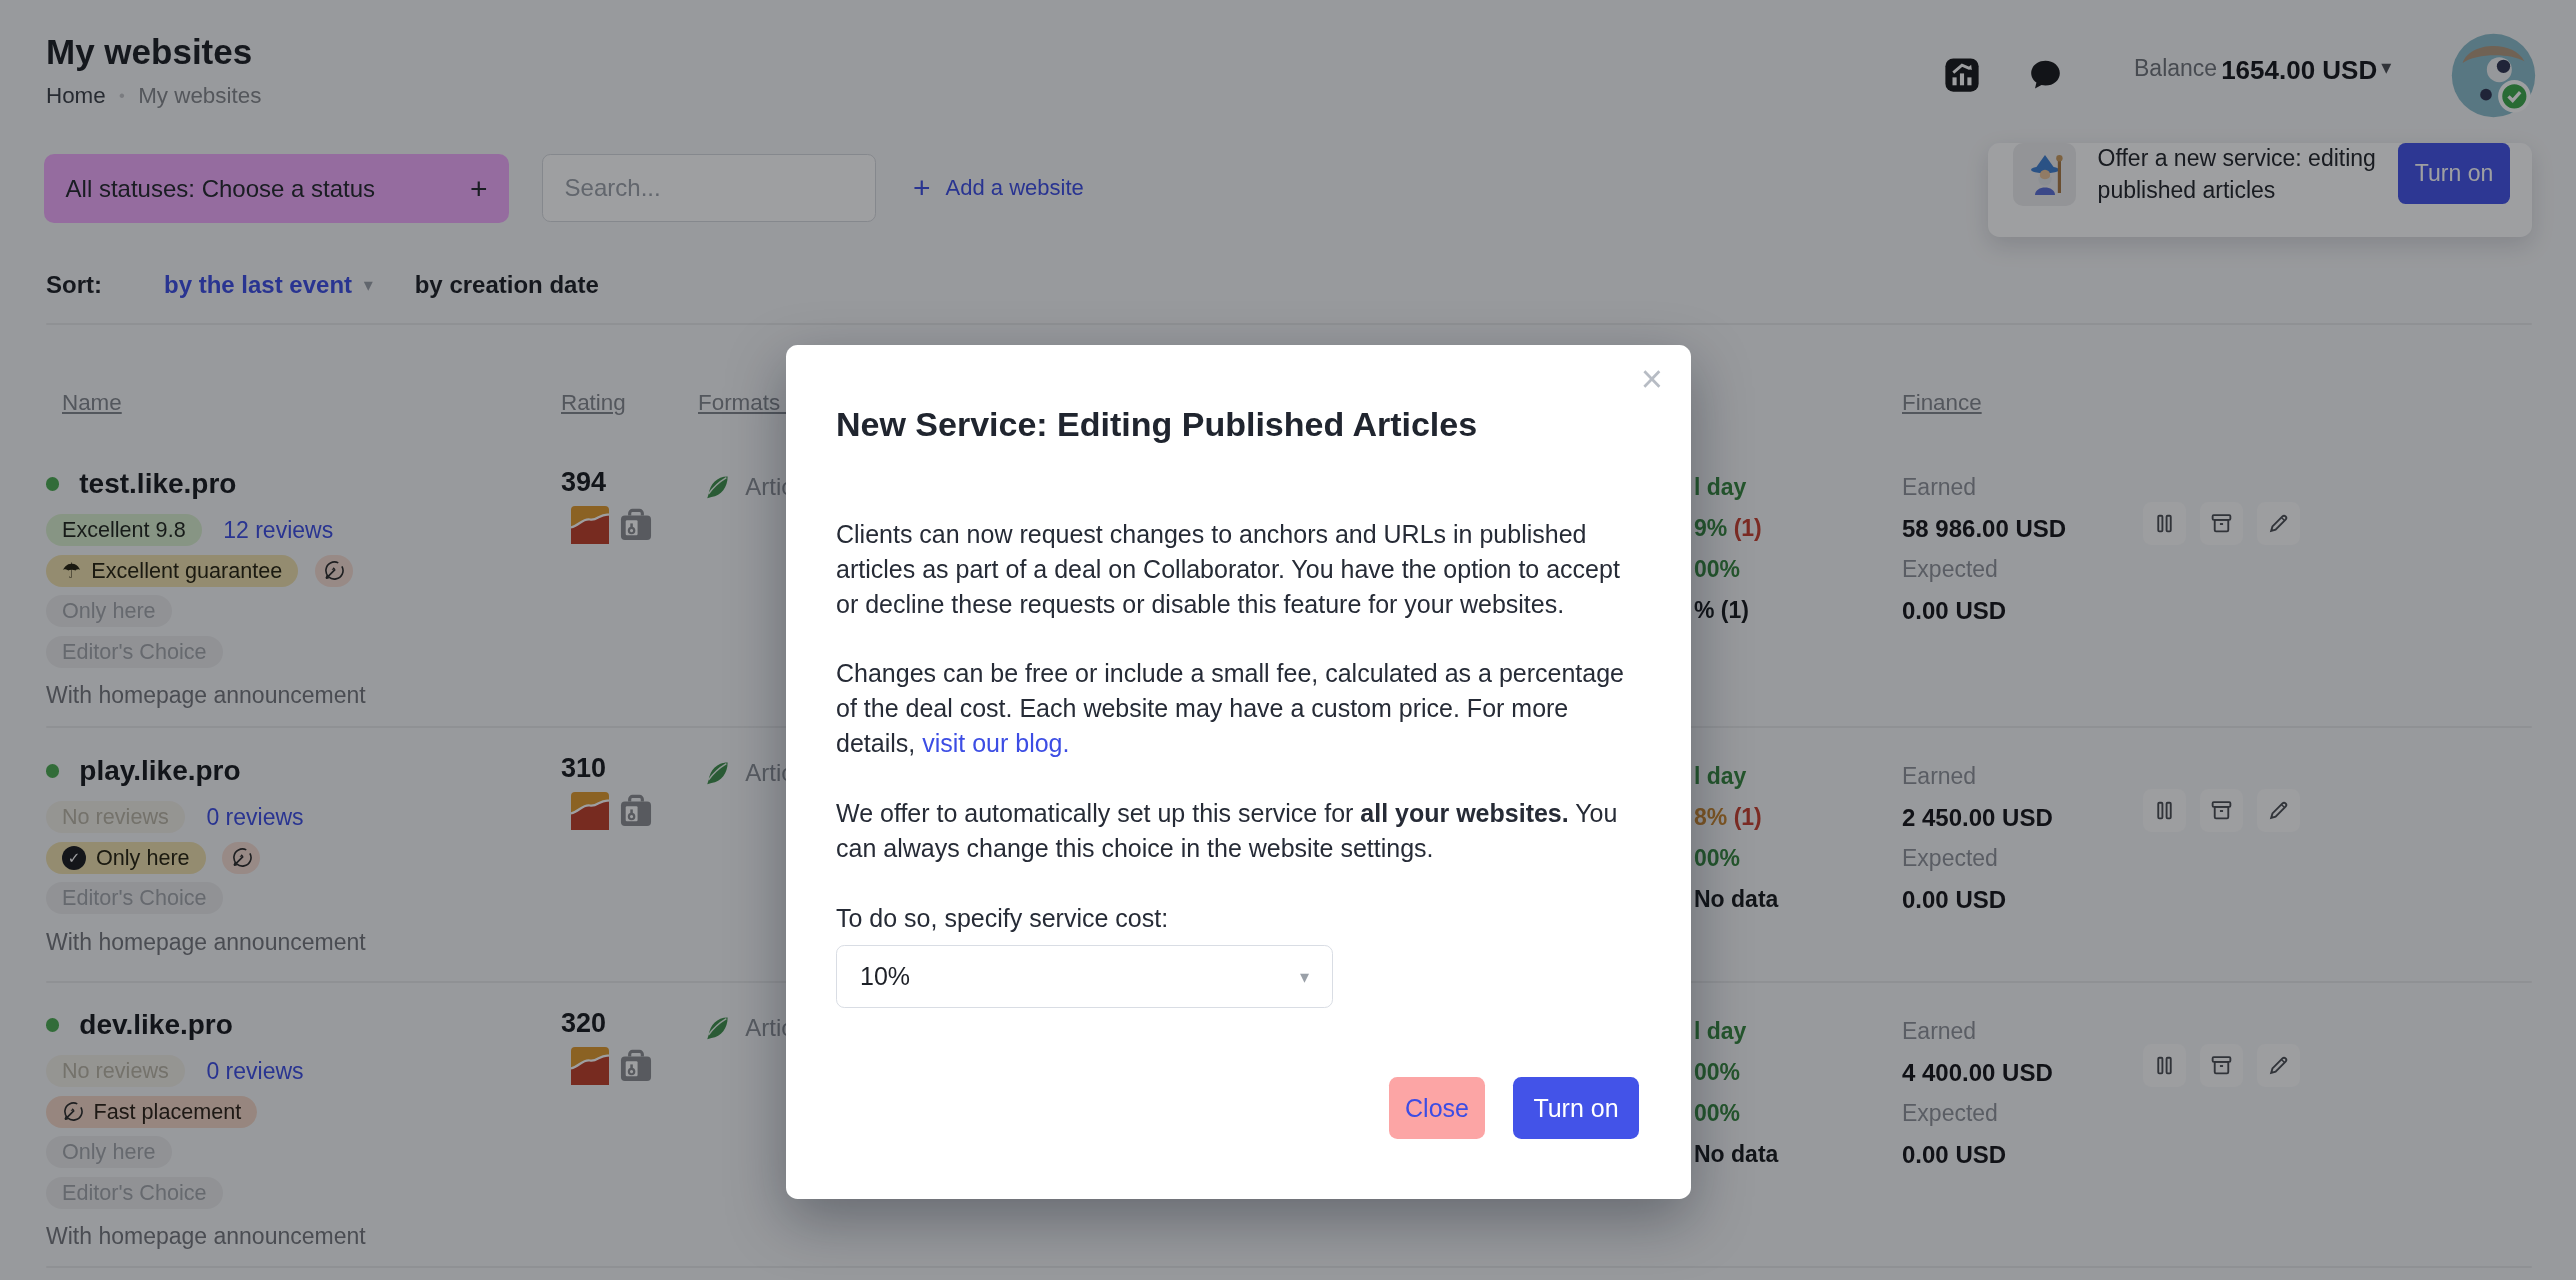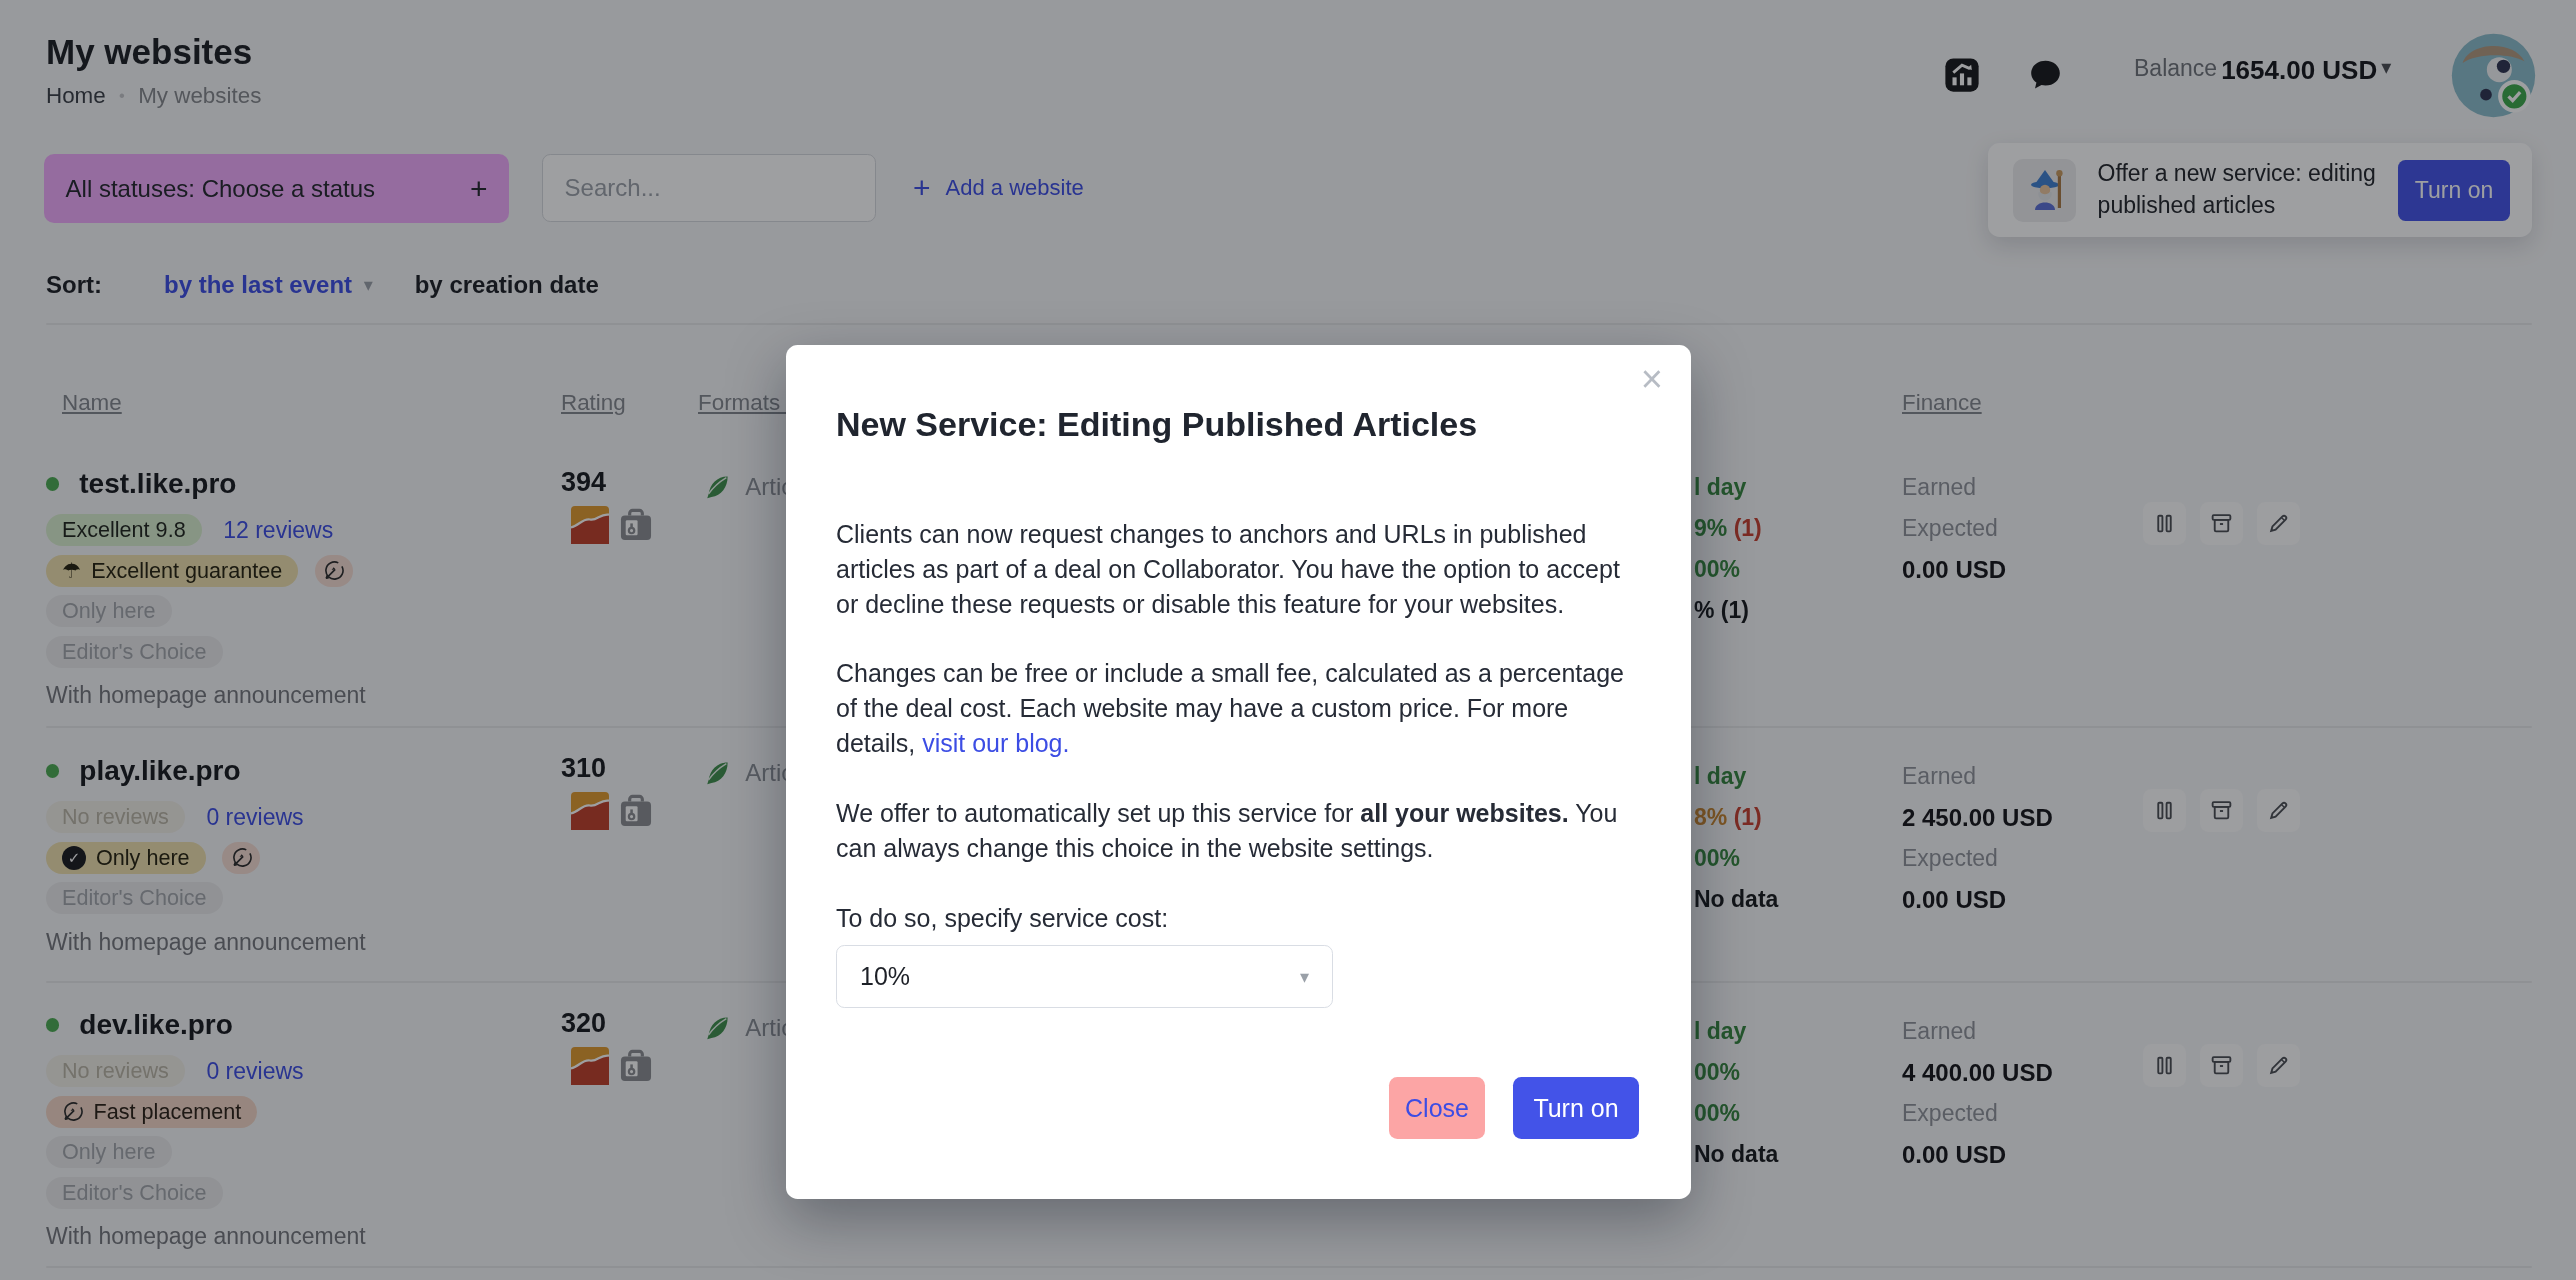--- a/index.html
+++ b/index.html
@@ -12,21 +12,21 @@
   .breadcrumb .home{color:#3a3f47;cursor:pointer;}
   .breadcrumb .sep{color:#c3c5c9;font-size:16.6px;}
   .iconbtn{position:absolute;width:40px;height:40px;border-radius:8.3px;display:flex;align-items:center;justify-content:center;cursor:pointer;}
   .balance{position:absolute;left:2134px;top:55px;height:40px;display:flex;align-items:flex-start;gap:4px;cursor:pointer;}
   .balance .lbl{font-size:23px;color:#6f737a;}
   .balance .val{font-size:26px;font-weight:700;color:#15171c;}
   .balance .caret{font-size:20px;color:#4a4d53;}
   .avatar{position:absolute;left:2451px;top:33px;width:85px;height:85px;cursor:pointer;}
 
   
-  .toast{position:absolute;left:1988px;top:143px;width:544px;height:94px;background:#ffffff;border-radius:11.6px;box-shadow:0 8.3px 23px rgba(20,24,40,.14);display:flex;align-items:center;padding:0 21.6px 0 25px;}
+  .toast{position:absolute;left:1988px;top:143px;width:544px;height:94px;background:#ffffff;border-radius:11.6px;box-shadow:0 8.3px 23px rgba(20,24,40,.14);display:flex;align-items:flex-start;padding:0 21.6px 0 25px;}
   .toast .tile{width:63px;height:63px;border-radius:10px;background:#ededef;display:flex;align-items:center;justify-content:center;flex:0 0 auto;}
   .toast .txt{font-size:23px;line-height:1.38;color:#22252b;margin-left:21.6px;width:309px;}
   .toast .btn{margin-left:auto;width:116px;height:61px;border-radius:7.5px;background:#4353e8;color:#fff;font-size:23px;display:flex;align-items:center;justify-content:center;cursor:pointer;}
 
   
   .status-filter{position:absolute;left:44px;top:154px;width:465px;height:69px;background:#f0abfc;border-radius:10px;display:flex;align-items:center;padding:0 21.6px;cursor:pointer;}
   .status-filter .t{font-size:24px;color:#24272d;}
   .status-filter .plus{margin-left:auto;font-size:30px;color:#24272d;font-weight:400;}
   .search{position:absolute;left:542px;top:154px;width:334px;height:68px;background:#ffffff;border:1.7px solid #d6d9de;border-radius:8.3px;padding:0 21.6px;font-size:24px;color:#24272d;}
   .search::placeholder{color:#9ba0a8;}
@@ -245,20 +245,21 @@
           <span class="t">Articl</span>
         </div>
         <div class="stats" style="top: 467px;">
           <div class="stat-line"><span class="c-green">l day</span></div>
           <div class="stat-line"><span class="c-green">9%</span><span class="c-red"> (1)</span></div>
           <div class="stat-line"><span class="c-green">00%</span></div>
           <div class="stat-line"><span class="c-dark">% (1)</span></div>
         </div>
         <div class="fin" style="top: 467px;">
           <div class="l">Earned</div>
+          <div class="v">58 986.00 USD</div>
           <div class="l">Expected</div>
           <div class="v">0.00 USD</div>
         </div>
         <div class="actions" style="top: 502px;">
           <div class="act">
             <span style="display: inline-flex;">
               <svg width="25" height="25" viewBox="0 0 24 24">
                 <rect x="6" y="4.5" width="4" height="15" rx="1" stroke="#4a4d53" stroke-width="1.8" fill="none"></rect>
                 <rect x="14" y="4.5" width="4" height="15" rx="1" stroke="#4a4d53" stroke-width="1.8" fill="none"></rect>
               </svg>

